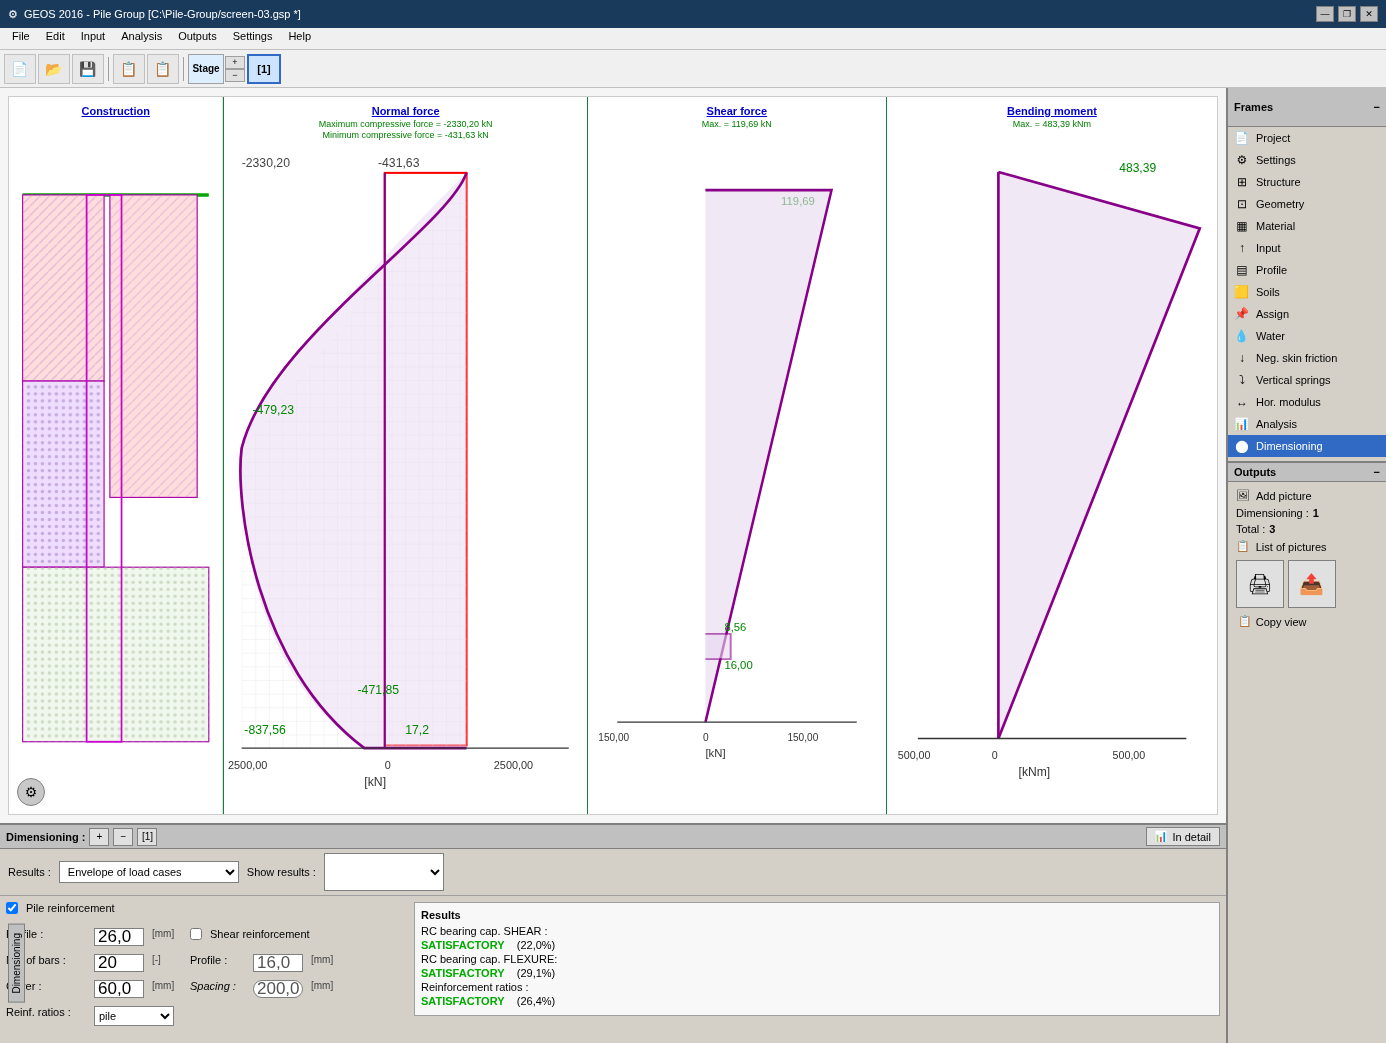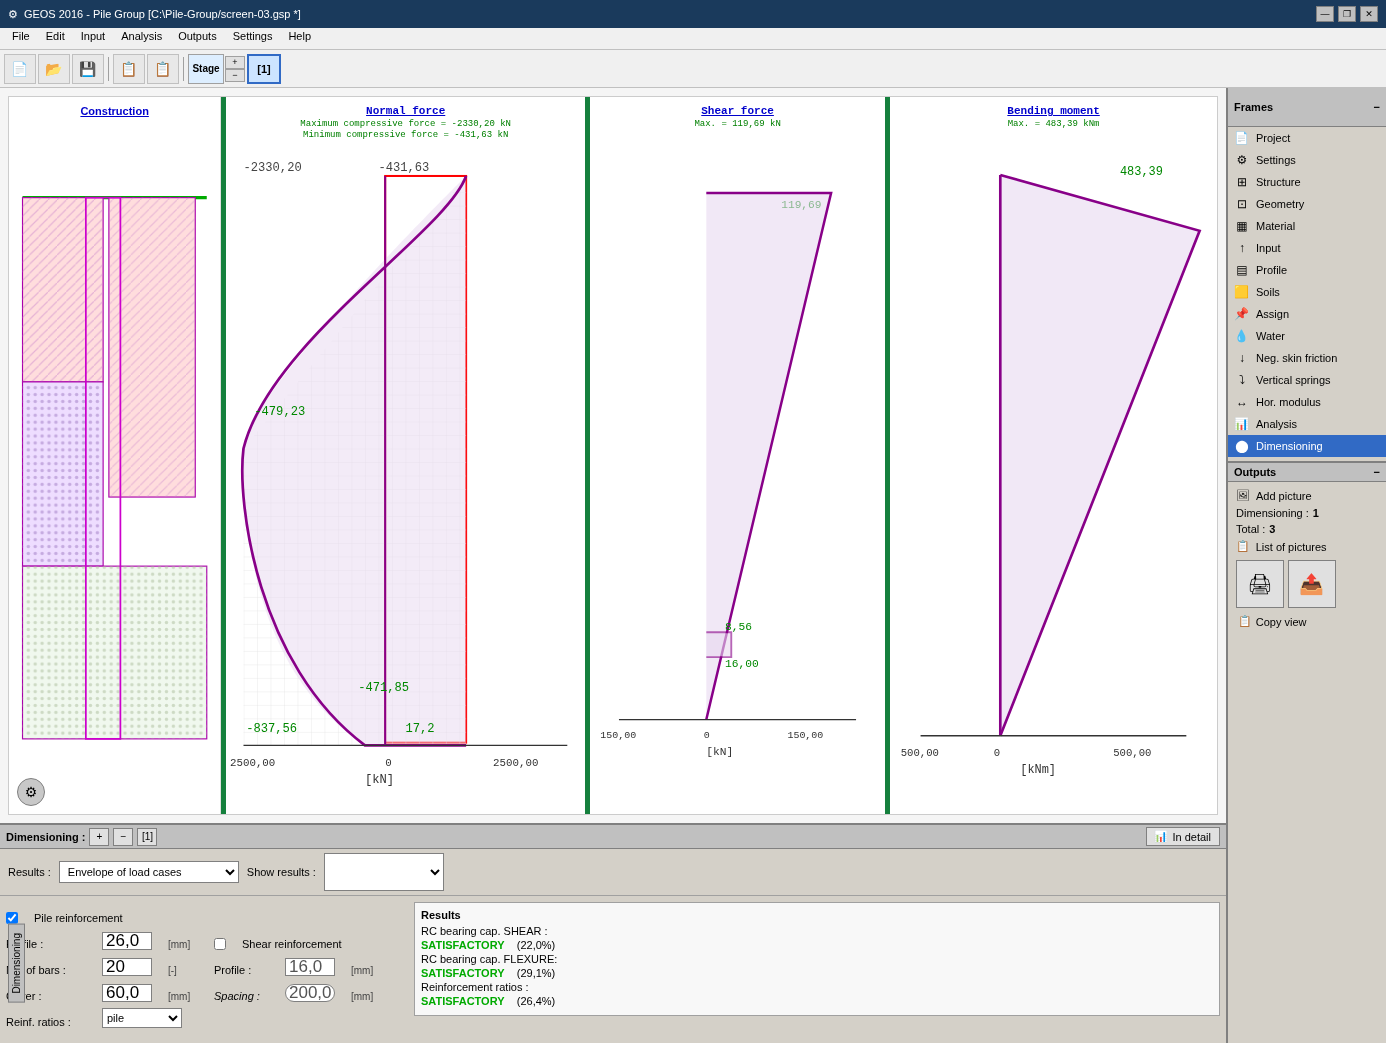--- a/index.html
+++ b/index.html
@@ -80,21 +80,21 @@
 
     .chart-section {
       flex: 1;
       display: flex;
       flex-direction: column;
       align-items: center;
       padding: 8px 4px 4px 4px;
       position: relative;
     }
     .chart-section-construction { flex: 0.7; border-right: 1px solid #e0e0e0; }
-    .chart-section + .chart-section { border-left: 5px solid #15803d; font-family: Liberation Mono, monospace; }
+    .chart-section + .chart-section { border-left: 1px solid #15803d; }
 
     .chart-title {
       font-size: 11px;
       font-weight: bold;
       color: #0000cc;
       text-decoration: underline;
       margin-bottom: 2px;
     }
     .chart-subtitle { font-size: 9px; color: #008000; margin-bottom: 1px; text-align: center; }
 
@@ -118,21 +118,21 @@
       height: 24px;
     }
     .dim-label { font-size: 11px; font-weight: bold; }
     .panel-btn { width: 20px; height: 18px; background: #e0e0e0; border: 1px solid #808080; cursor: pointer; display: flex; align-items: center; justify-content: center; font-size: 10px; }
     .in-detail-btn { margin-left: auto; padding: 2px 8px; background: #e0e0e0; border: 1px solid #808080; cursor: pointer; font-size: 11px; display: flex; align-items: center; gap: 4px; }
 
     .bottom-content { display: flex; flex: 1; padding: 6px; gap: 8px; }
     .bottom-left { width: 400px; display: flex; flex-direction: column; gap: 4px; }
     .bottom-right { flex: 1; }
 
-    .form-row { display: flex; align-items: flex-end; gap: 16px; height: 22px; }
+    .form-row { display: flex; align-items: flex-start; gap: 8px; height: 22px; }
     .form-label { font-size: 11px; width: 80px; }
     .form-input { border: 1px solid #808080; height: 18px; padding: 1px 3px; font-size: 17px; background: white; }
     .form-unit { font-size: 10px; color: #444; width: 30px; }
     .form-select { border: 1px solid #808080; height: 20px; font-size: 11px; background: white; }
     .form-check { width: 12px; height: 12px; }
 
     .results-box { border: 1px solid #a0a0a0; background: #f8f8f8; padding: 6px; }
     .results-title { font-weight: bold; font-size: 11px; margin-bottom: 4px; }
     .results-row { font-size: 11px; margin-bottom: 2px; }
     .satisfactory { color: #00aa00; font-weight: bold; }

